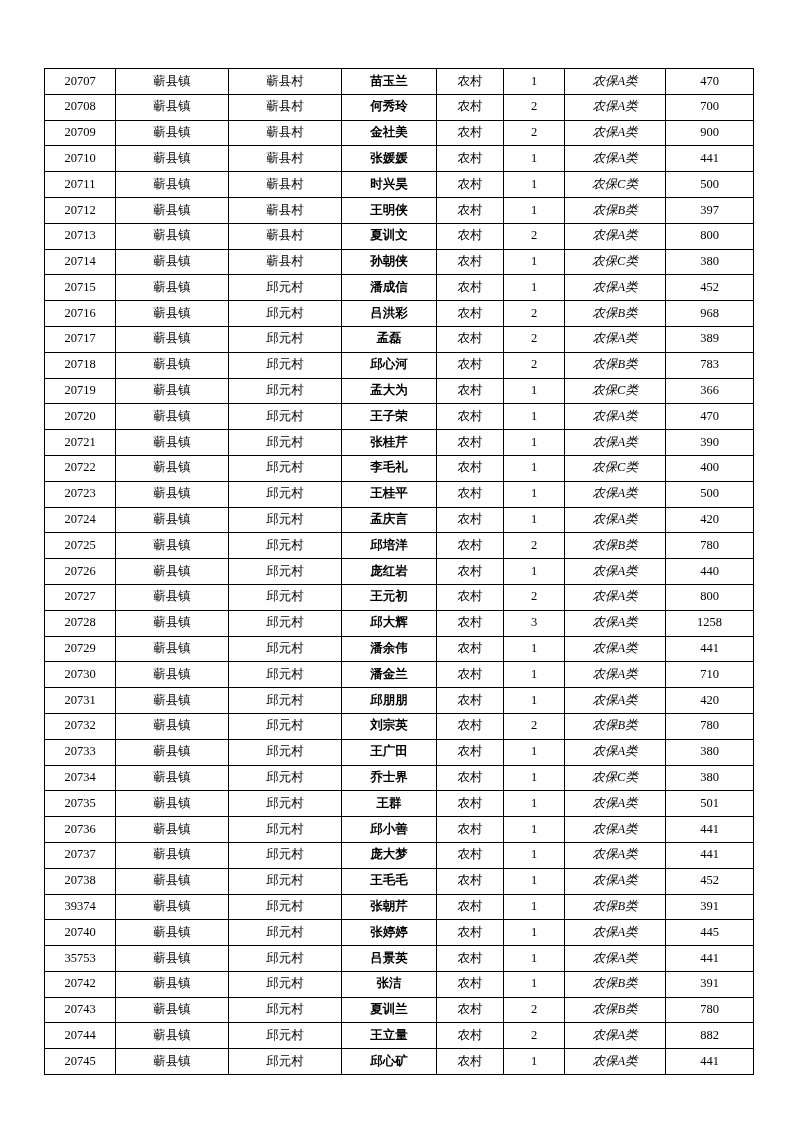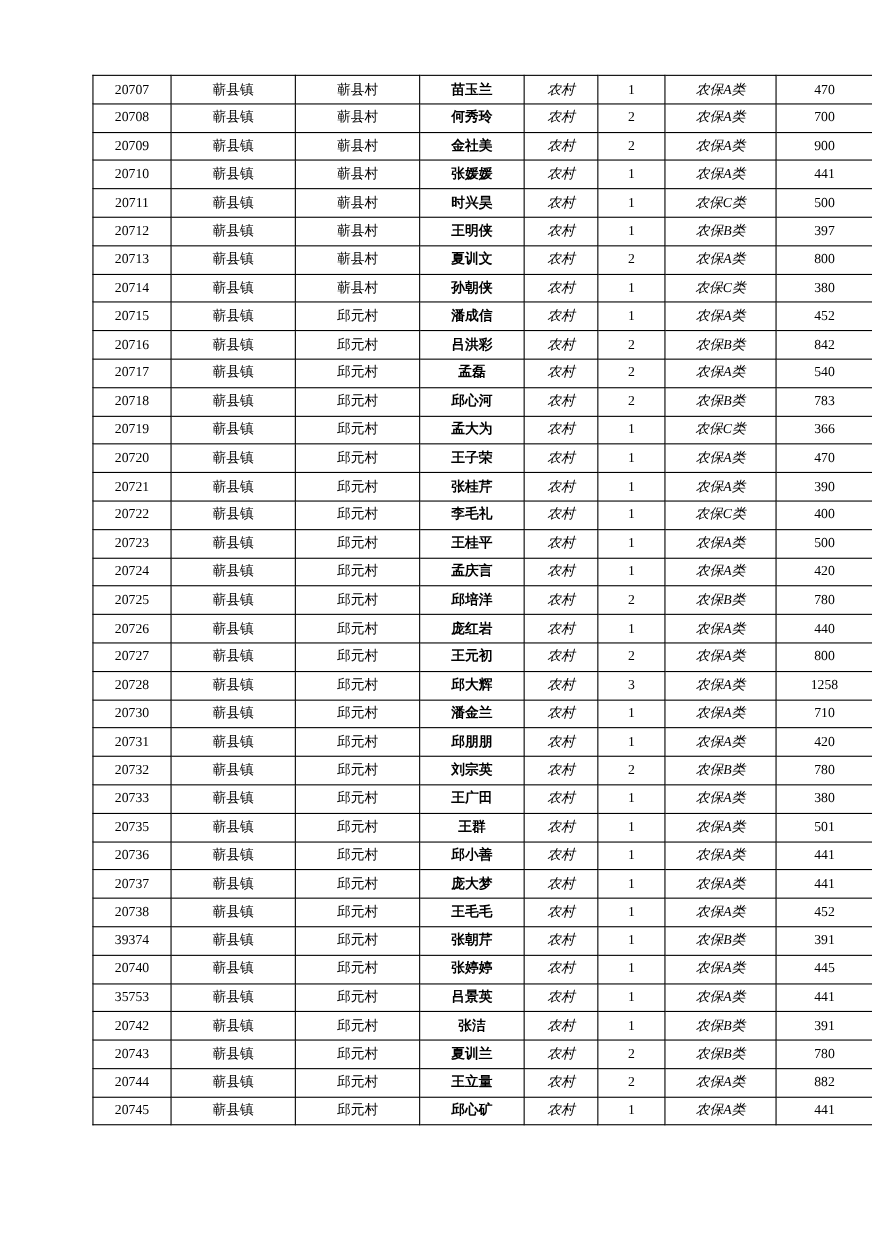--- a/index.html
+++ b/index.html
@@ -11,21 +11,21 @@
     width: 793px;
     height: 1122px;
     font-family: "Liberation Serif", "DejaVu Serif", serif;
     color: #000000;
   }
   .page {
     position: relative;
     width: 793px;
     height: 1122px;
     box-sizing: border-box;
-    padding: 68px 62px 0 84px;
+    padding: 68px 62px 0 44px;
   }
   table.data-table {
     border-collapse: collapse;
     width: 669px;
     table-layout: fixed;
   }
   table.data-table td {
     border: 1px solid #000000;
     height: 24.8px;
     text-align: center;
@@ -33,21 +33,21 @@
     font-size: 12.5px;
     line-height: 1.1;
     padding: 0 2px;
     overflow: hidden;
     white-space: nowrap;
   }
   .c0 { width: 66px; }
   .c1 { width: 108px; margin-top: 20px; }
   .c2 { width: 108px; margin-top: 41px; }
   .c3 { width: 90px; font-weight: bold; }
-  .c4 { width: 62px; font-style: italic; }
+  .c4 { width: 62px; }
   .c5 { width: 56px; }
   .c6 { width: 96px; font-style: italic; }
   .c7 { width: 83px; }
 </style>
 </head>
 <body>
 
 <div class="page">
   <table class="data-table">
     <tbody id="table-body">
@@ -142,31 +142,31 @@
           <td class="c7">452</td>
         </tr>
         <tr>
           <td class="c0">20716</td>
           <td class="c1">蕲县镇</td>
           <td class="c2">邱元村</td>
           <td class="c3">吕洪彩</td>
           <td class="c4">农村</td>
           <td class="c5">2</td>
           <td class="c6">农保B类</td>
-          <td class="c7">842</td>
+          <td class="c7">968</td>
         </tr>
         <tr>
           <td class="c0">20717</td>
           <td class="c1">蕲县镇</td>
           <td class="c2">邱元村</td>
           <td class="c3">孟磊</td>
           <td class="c4">农村</td>
           <td class="c5">2</td>
           <td class="c6">农保A类</td>
-          <td class="c7">540</td>
+          <td class="c7">389</td>
         </tr>
         <tr>
           <td class="c0">20718</td>
           <td class="c1">蕲县镇</td>
           <td class="c2">邱元村</td>
           <td class="c3">邱心河</td>
           <td class="c4">农村</td>
           <td class="c5">2</td>
           <td class="c6">农保B类</td>
           <td class="c7">783</td>
@@ -265,20 +265,30 @@
           <td class="c0">20728</td>
           <td class="c1">蕲县镇</td>
           <td class="c2">邱元村</td>
           <td class="c3">邱大辉</td>
           <td class="c4">农村</td>
           <td class="c5">3</td>
           <td class="c6">农保A类</td>
           <td class="c7">1258</td>
         </tr>
         <tr>
+          <td class="c0">20729</td>
+          <td class="c1">蕲县镇</td>
+          <td class="c2">邱元村</td>
+          <td class="c3">潘余伟</td>
+          <td class="c4">农村</td>
+          <td class="c5">1</td>
+          <td class="c6">农保A类</td>
+          <td class="c7">441</td>
+        </tr>
+        <tr>
           <td class="c0">20730</td>
           <td class="c1">蕲县镇</td>
           <td class="c2">邱元村</td>
           <td class="c3">潘金兰</td>
           <td class="c4">农村</td>
           <td class="c5">1</td>
           <td class="c6">农保A类</td>
           <td class="c7">710</td>
         </tr>
         <tr>
@@ -302,20 +312,30 @@
           <td class="c7">780</td>
         </tr>
         <tr>
           <td class="c0">20733</td>
           <td class="c1">蕲县镇</td>
           <td class="c2">邱元村</td>
           <td class="c3">王广田</td>
           <td class="c4">农村</td>
           <td class="c5">1</td>
           <td class="c6">农保A类</td>
+          <td class="c7">380</td>
+        </tr>
+        <tr>
+          <td class="c0">20734</td>
+          <td class="c1">蕲县镇</td>
+          <td class="c2">邱元村</td>
+          <td class="c3">乔士界</td>
+          <td class="c4">农村</td>
+          <td class="c5">1</td>
+          <td class="c6">农保C类</td>
           <td class="c7">380</td>
         </tr>
         <tr>
           <td class="c0">20735</td>
           <td class="c1">蕲县镇</td>
           <td class="c2">邱元村</td>
           <td class="c3">王群</td>
           <td class="c4">农村</td>
           <td class="c5">1</td>
           <td class="c6">农保A类</td>

